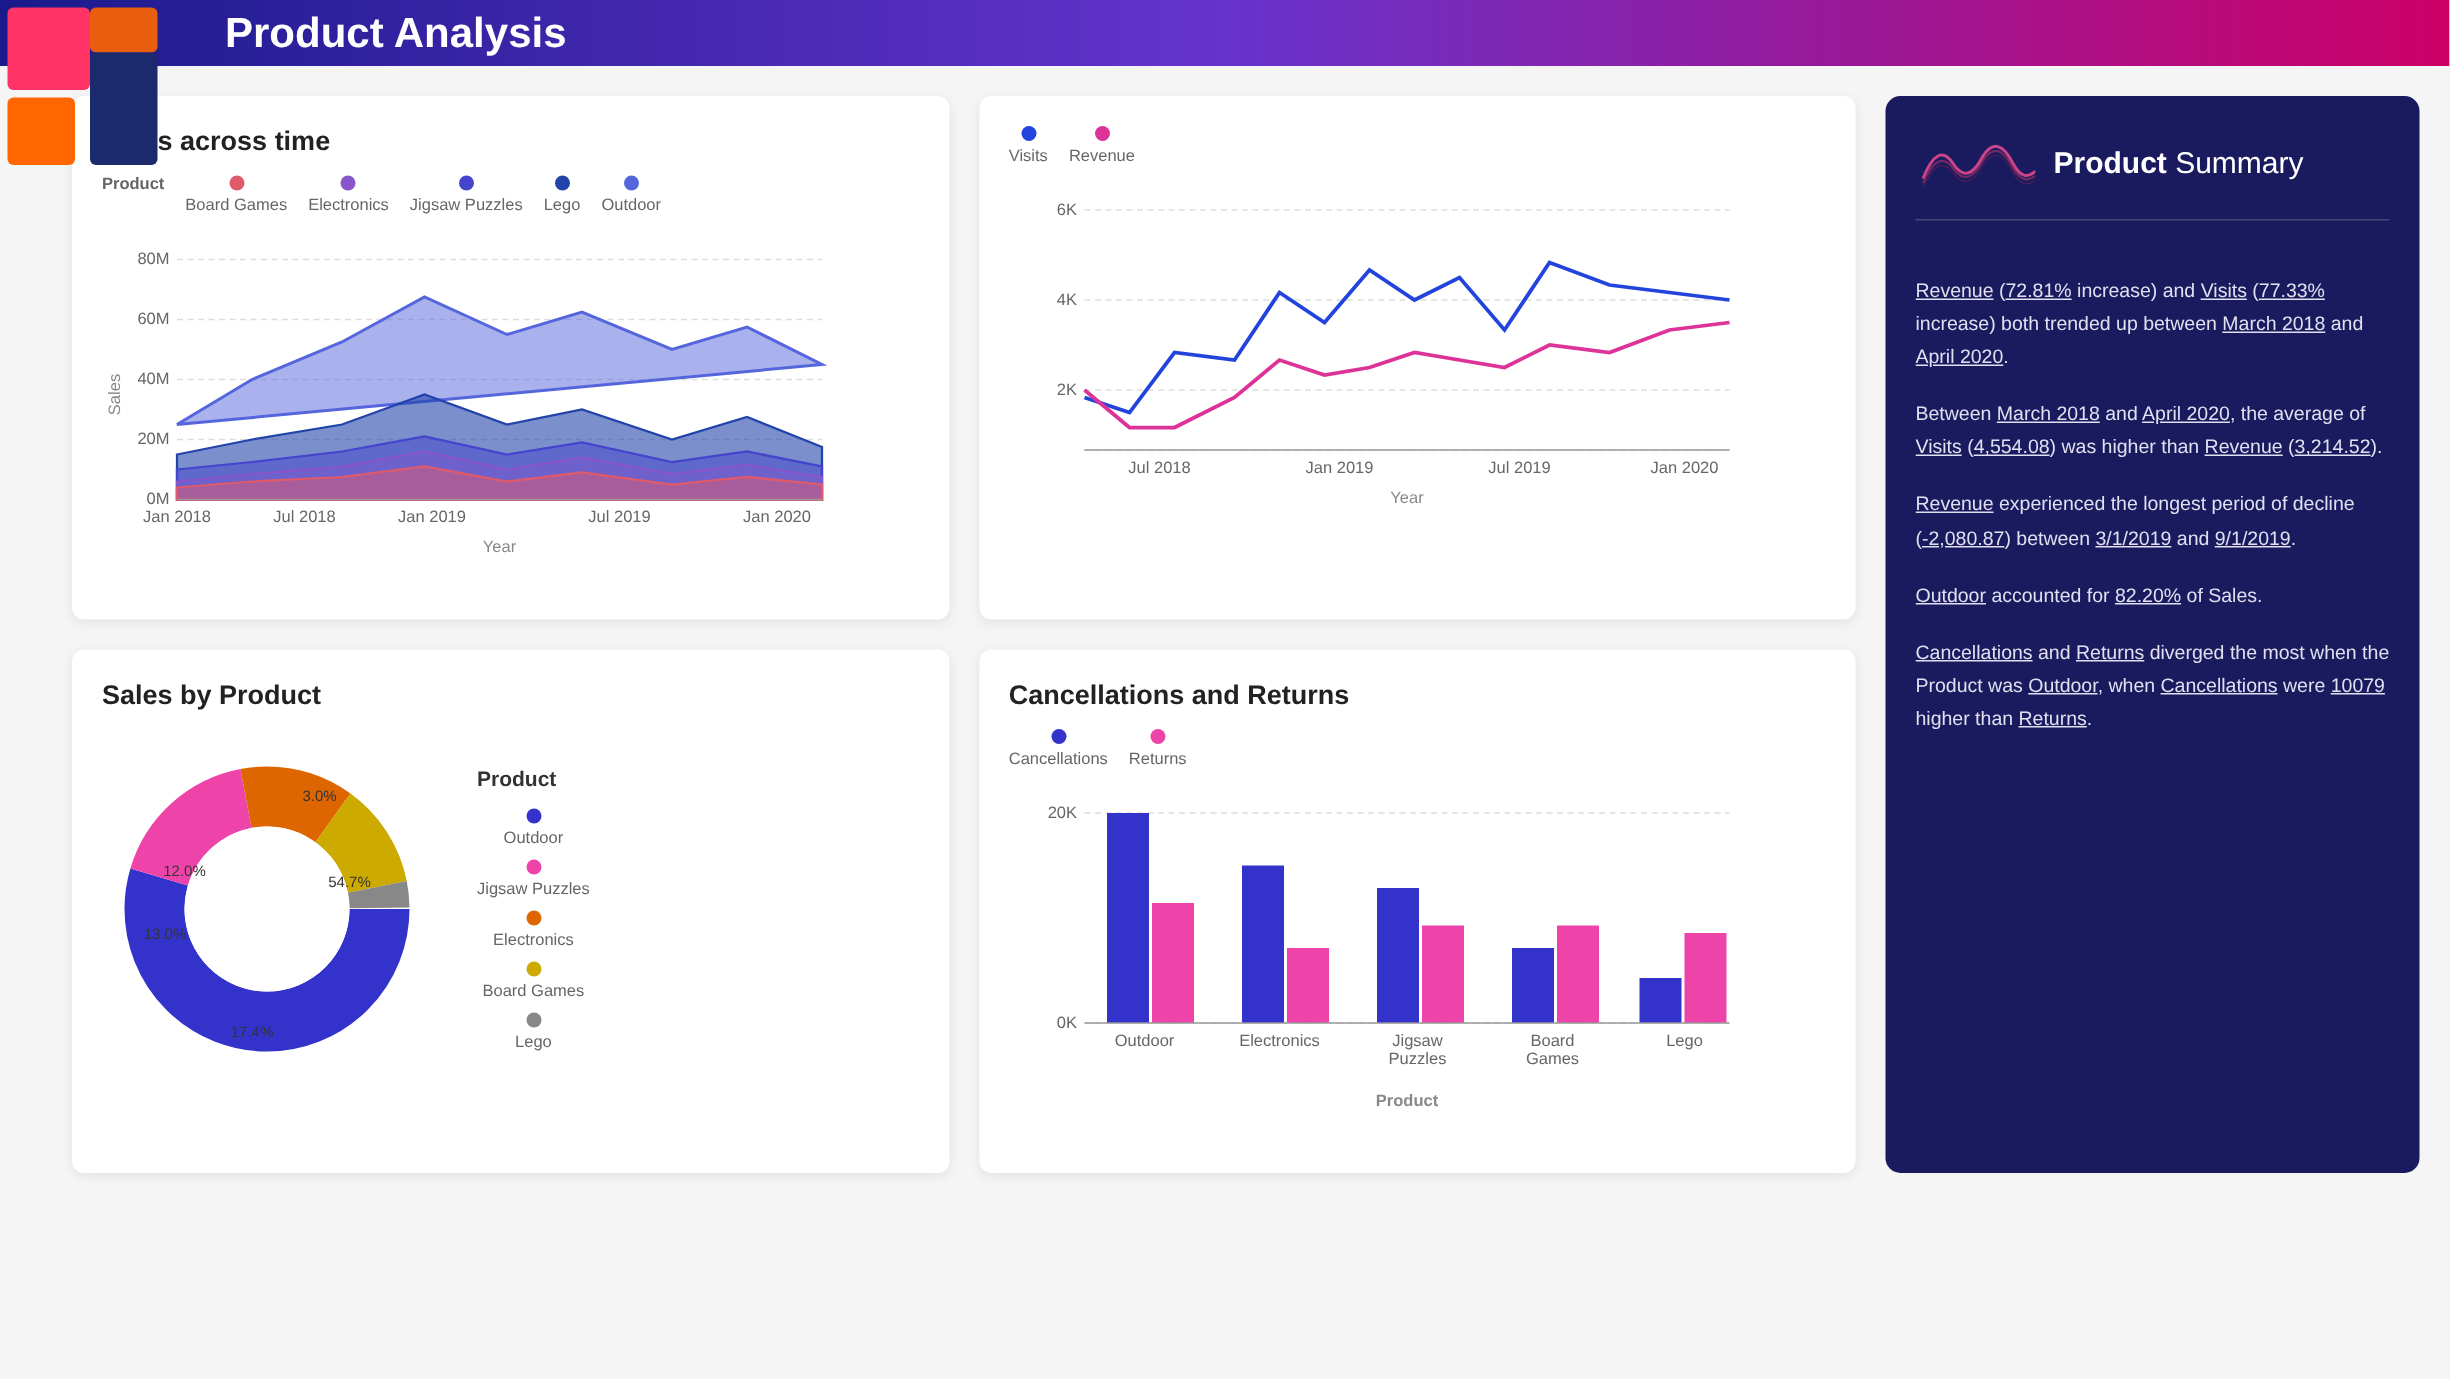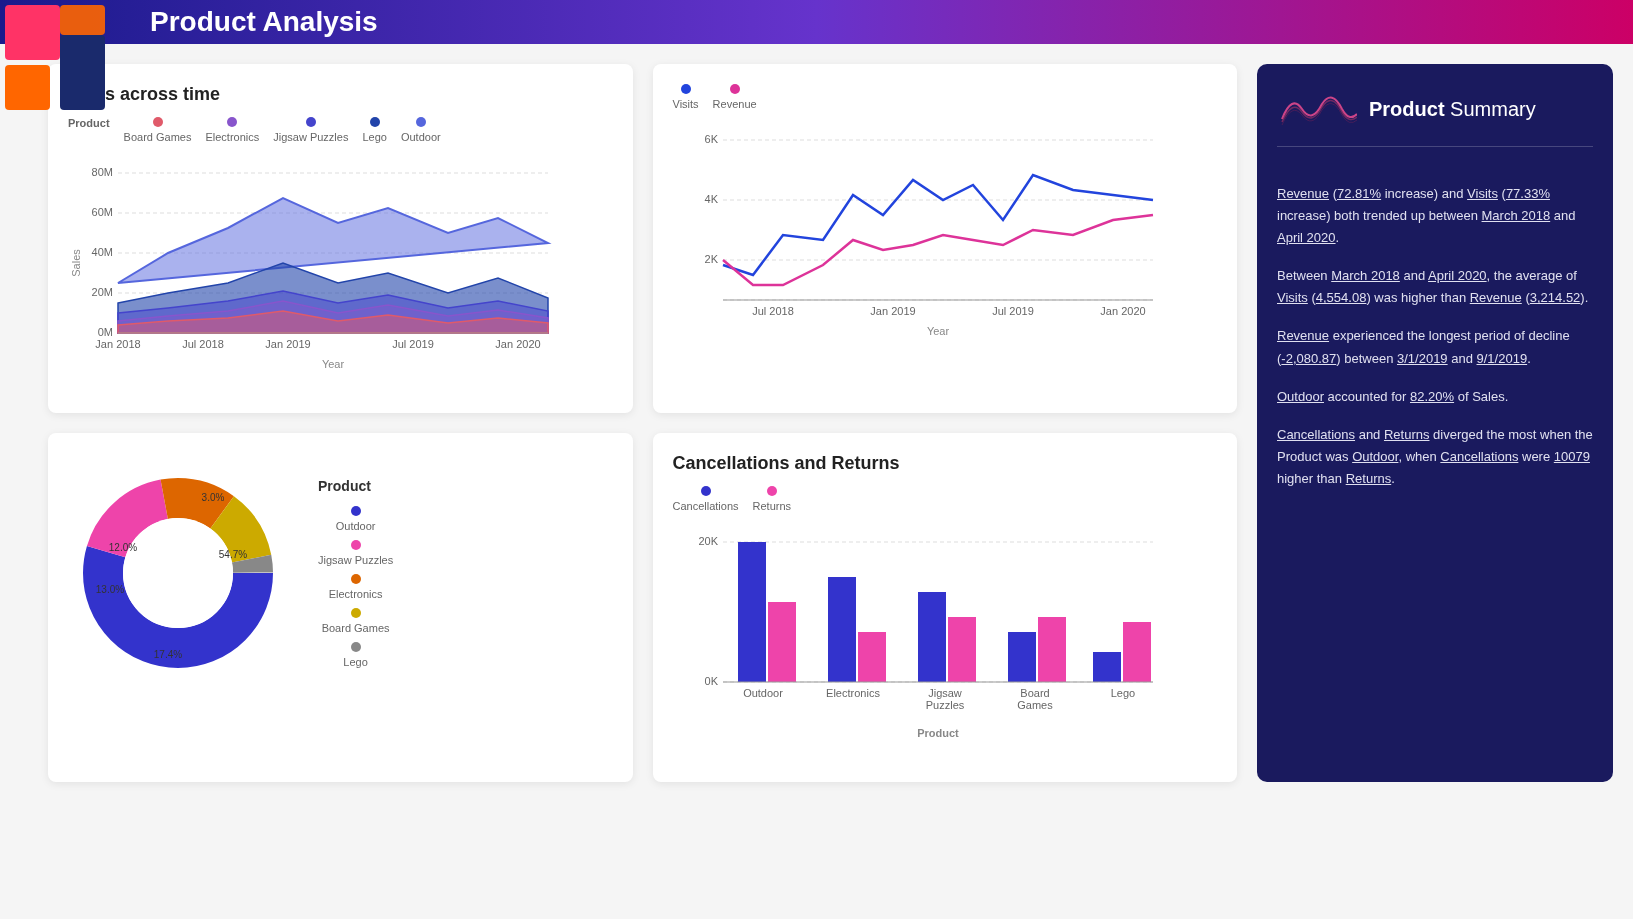--- a/index.html
+++ b/index.html
@@ -279,20 +279,21 @@
         <line x1="50" y1="180" x2="480" y2="180" stroke="#999" stroke-width="1"></line>
         <text x="100" y="195" class="x-axis-label" text-anchor="middle">Jul 2018</text>
         <text x="220" y="195" class="x-axis-label" text-anchor="middle">Jan 2019</text>
         <text x="340" y="195" class="x-axis-label" text-anchor="middle">Jul 2019</text>
         <text x="450" y="195" class="x-axis-label" text-anchor="middle">Jan 2020</text>
         <text x="265" y="215" class="axis-title" text-anchor="middle">Year</text>
       </svg>
     </div>
 
     <div class="chart-section">
+      <div class="chart-title">Sales by Product</div>
       <div class="donut-area">
 
         <svg width="220" height="220">
 
           <circle cx="110" cy="110" r="75" fill="none" stroke="#3333cc" stroke-width="40" stroke-dasharray="257 214" stroke-dashoffset="0"></circle>
 
           <circle cx="110" cy="110" r="75" fill="none" stroke="#ee44aa" stroke-width="40" stroke-dasharray="82 389" stroke-dashoffset="-257"></circle>
 
           <circle cx="110" cy="110" r="75" fill="none" stroke="#dd6600" stroke-width="40" stroke-dasharray="61 410" stroke-dashoffset="-339"></circle>
 

